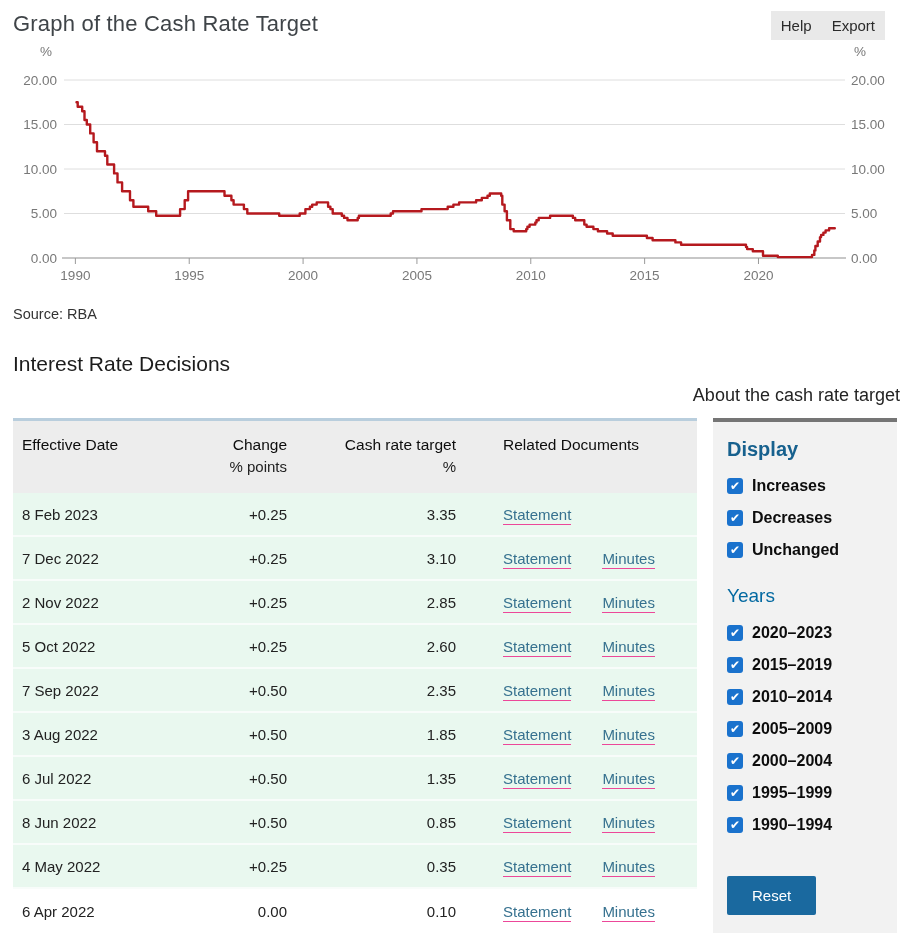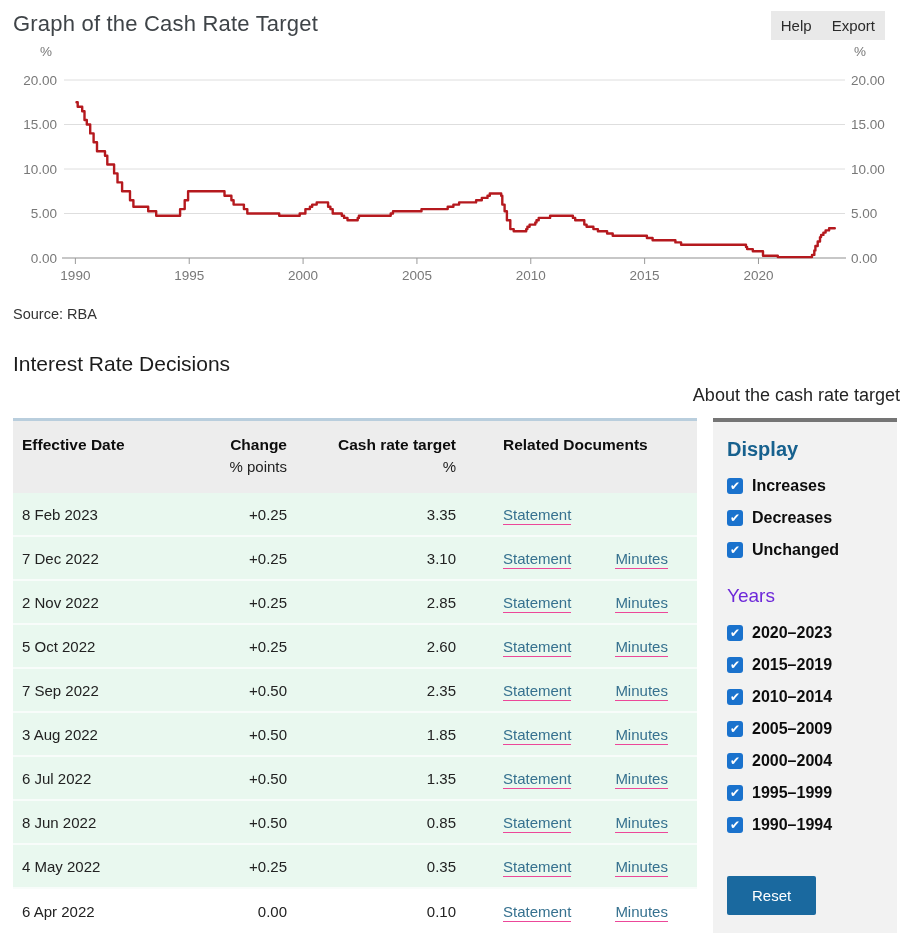--- a/index.html
+++ b/index.html
@@ -20,36 +20,36 @@
   .section-title { margin: 30px 0 0 13px; font-size: 21px; color: #1c1c1c; font-weight: 400; }
   .section-subtitle { margin: 9px 0 0 13px; font-size: 18px; color: #242424; font-weight: 400; text-align: right; }
 
   
   .content { display: flex; align-items: stretch; padding: 12px 3px 0 13px; }
 
   
   .rate-table { width: 684px; border-top: 3px solid #b9cedd; }
   .t-head { background: #ededed; display: grid; grid-template-columns: 190px 84px 169px auto; padding: 13px 0 15px 0; }
   .t-head .hc { font-size: 15.5px; line-height: 22px; color: #0d0d0d; }
-  .hc-main { font-weight: 700; }
+  .hc-main { font-weight: 400; }
   .hc-sub { font-weight: 400; font-size: 15px; color: #222; }
   .c1 { padding-left: 9px; text-align: left; }
   .c2 { text-align: right; }
   .c3 { text-align: right; }
   .c4 { text-align: left; padding-left: 47px; }
   .t-row { display: grid; grid-template-columns: 190px 84px 169px auto; height: 44px; align-items: center; font-size: 15px; color: #222; }
   .t-row.increase { background: #e9f8ef; border-bottom: 2px solid #f8fcfa; }
   .t-row.unchanged { background: #ffffff; }
   .doc-link { color: #36718f; text-decoration: none; border-bottom: 1px solid #ec4899; padding-bottom: 1px; cursor: pointer; }
-  .doc-link + .doc-link { margin-left: 44px; }
+  .doc-link + .doc-link { margin-left: 31px; }
 
   
   .sidebar { width: 184px; margin-left: 16px; border-top: 4px solid #757575; background: #f2f2f2; padding: 16px 10px 0 14px; }
   .display-title { font-size: 20px; font-weight: 700; color: #17618e; margin-bottom: 16px; }
-  .years-title { font-size: 19px; font-weight: 400; color: #6d28d9; margin: 26px 0 17px 0; }
+  .years-title { font-size: 19px; font-weight: 400; color: #0369a1; margin: 26px 0 17px 0; }
   .opt-row { display: flex; align-items: center; margin-bottom: 14px; cursor: pointer; }
   .cbox { width: 16px; height: 16px; background: #1a72cd; border-radius: 3px; margin-right: 9px; display: flex; align-items: center; justify-content: center; flex: none; }
   .cbox span { color: #fff; font-size: 12px; line-height: 1; }
   .opt-label { font-size: 16px; font-weight: 700; color: #0d0d0d; }
   .reset-btn { margin-top: 28px; background: #1a699f; color: #ffffff; border: none; font-size: 15px; padding: 11px 25px; border-radius: 2px; cursor: pointer; font-family: "Liberation Sans", sans-serif; }
 </style>
 </head>
 <body>
 
 <div class="topbar">

